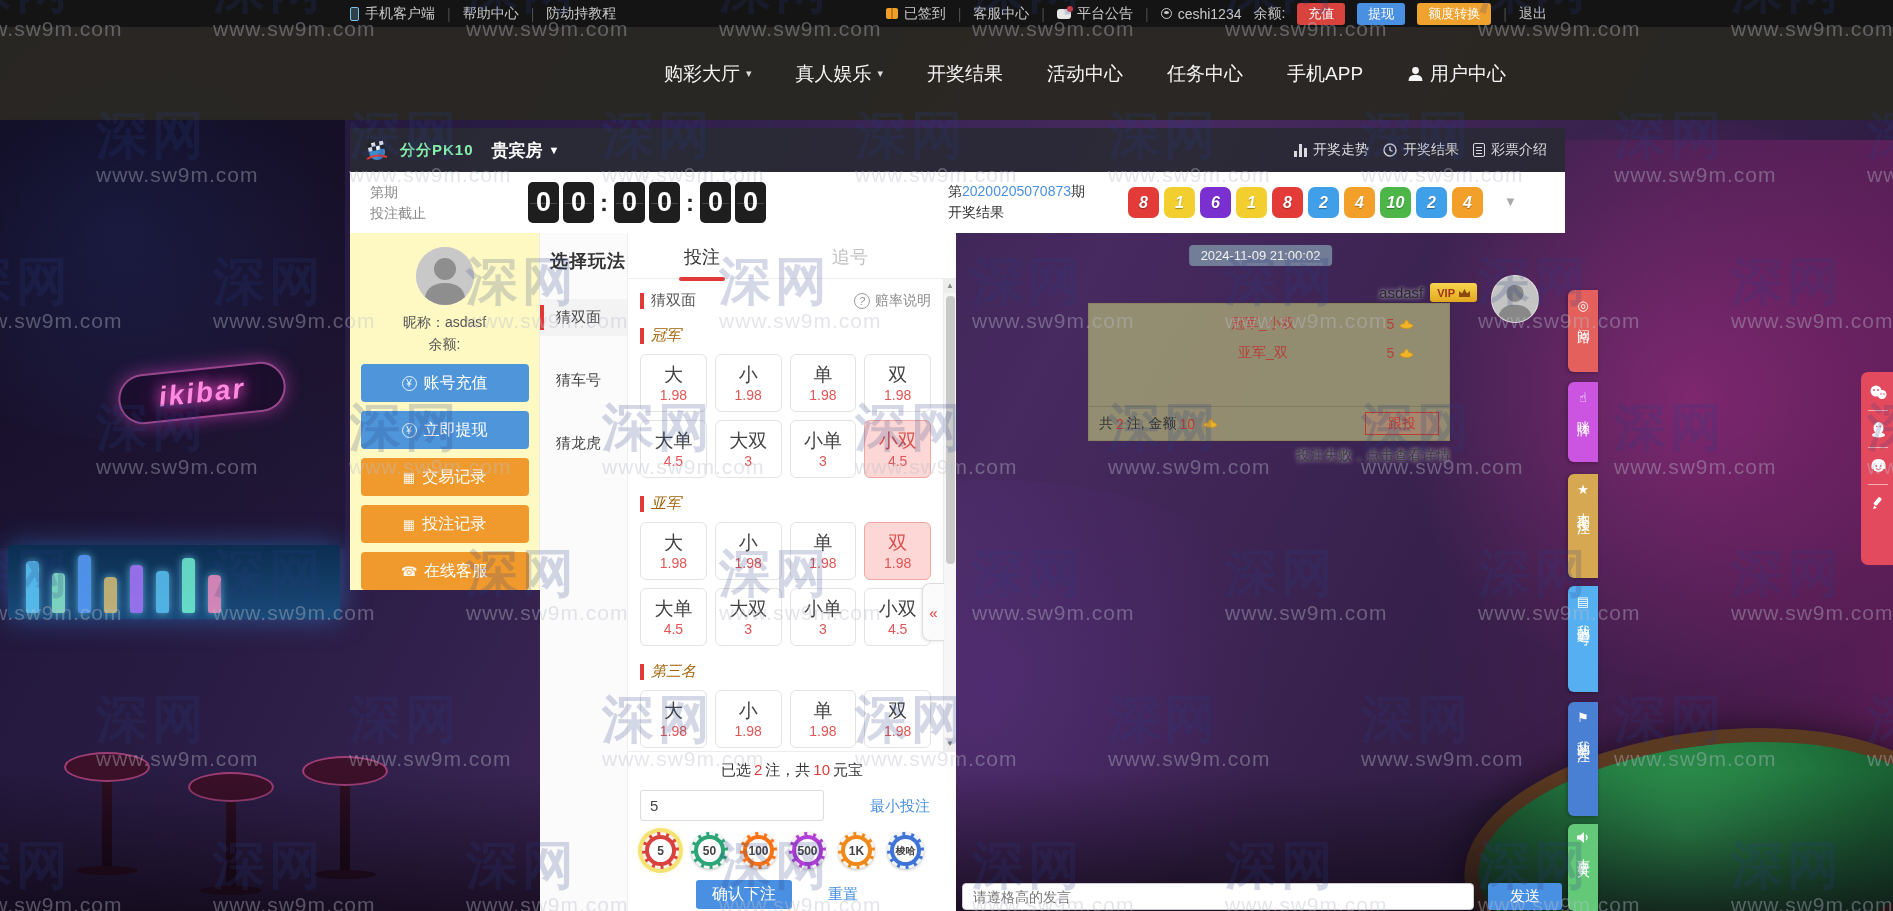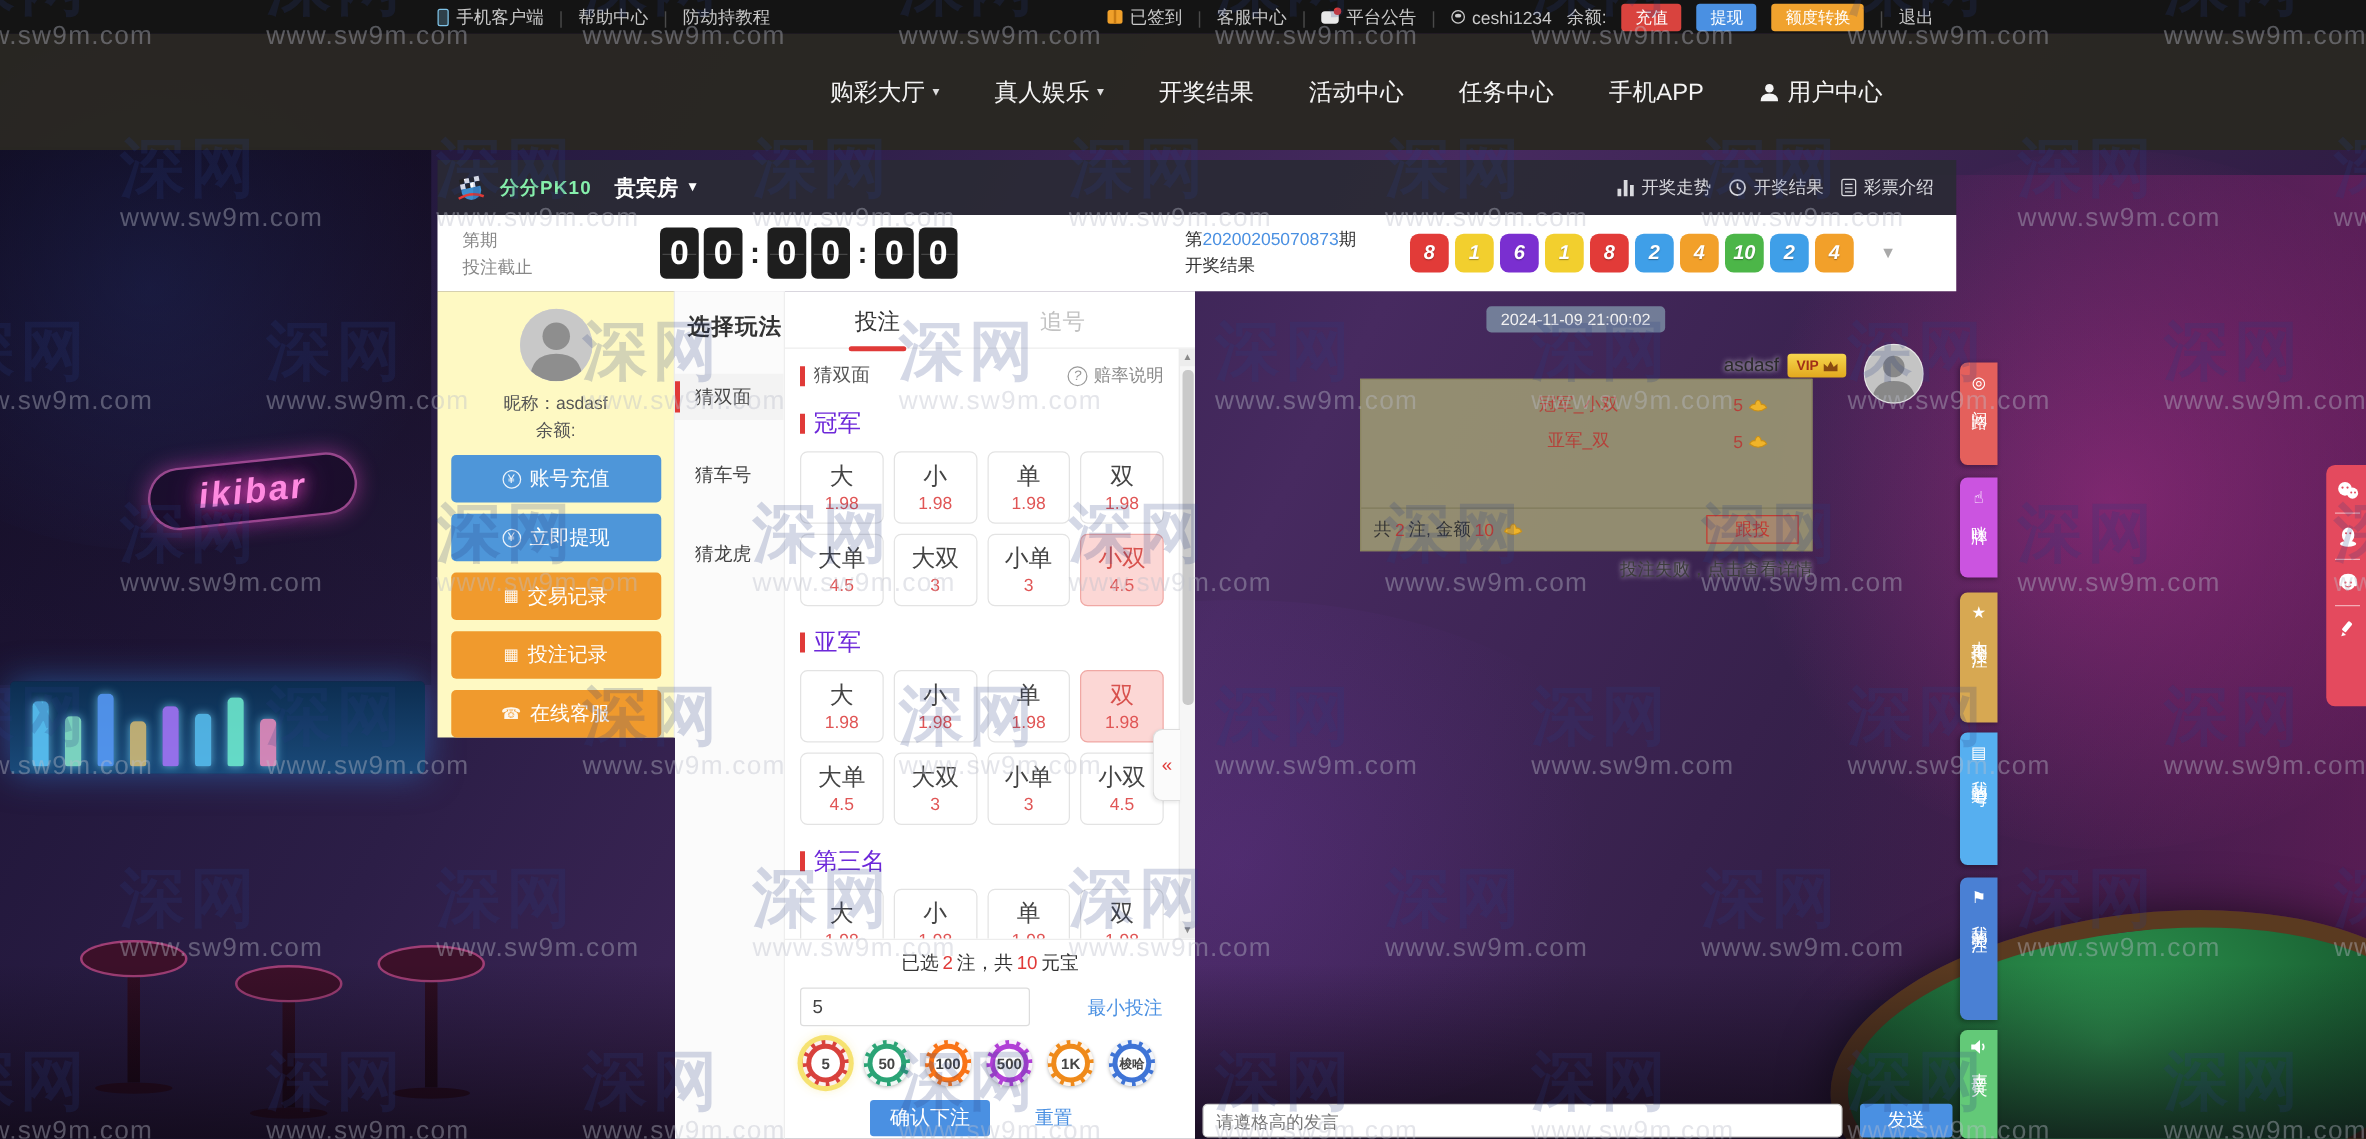--- a/index.html
+++ b/index.html
@@ -131,21 +131,21 @@
   .btab { width:148px; text-align:center; padding-top:12px; font-size:18px; color:#c2c2c2; cursor:pointer; }
   .btab.active { color:#333; }
   .btab.active .tab-ul { width:46px; height:4px; background:#e03a38; margin:8px auto 0; border-radius:2px; }
   .scroll { position:absolute; left:0; top:46px; width:315px; height:472px; overflow:hidden; }
   .sec-head { display:flex; align-items:center; margin:12px 12px 0; }
   .redbar { width:4px; height:16px; background:#e03a38; margin-right:7px; }
   .sec-title { font-size:15px; color:#555; }
   .odds-help { margin-left:auto; display:flex; align-items:center; gap:5px; color:#8a8a8a; font-size:14px; cursor:pointer; }
   .q-ic { width:16px; height:16px; border:1px solid #9a9a9a; border-radius:50%; font-size:11px; color:#9a9a9a;
     display:inline-flex; align-items:center; justify-content:center; }
-  .glabel { display:flex; align-items:center; margin:16px 12px 9px; font-size:19px; color:#6d28d9; }
+  .glabel { display:flex; align-items:center; margin:16px 12px 9px; font-size:15px; color:#a16207;font-style:italic; }
   .grid { display:grid; grid-template-columns:repeat(4,1fr); gap:8px; padding:0 12px; margin-bottom:7px; }
   .cell { background:#fff; border:1px solid #e3e3e3; border-radius:6px; height:58px; cursor:pointer;
     display:flex; flex-direction:column; align-items:center; justify-content:center; }
   .cell .cl { font-size:19px; color:#444; line-height:1.25; }
   .cell .co { font-size:14px; color:#e05555; }
   .cell.sel { background:#fcd7d5; border-color:#f0a8a4; }
   .cell.sel .cl { color:#d8514d; }
 
   .sb { position:absolute; right:0; top:46px; width:13px; height:472px; background:#f6f6f6; border-left:1px solid #ececec; }
   .sb-up,.sb-down { position:absolute; left:0; width:12px; height:14px; background:#ededed; color:#8a8a8a; font-size:8px;

